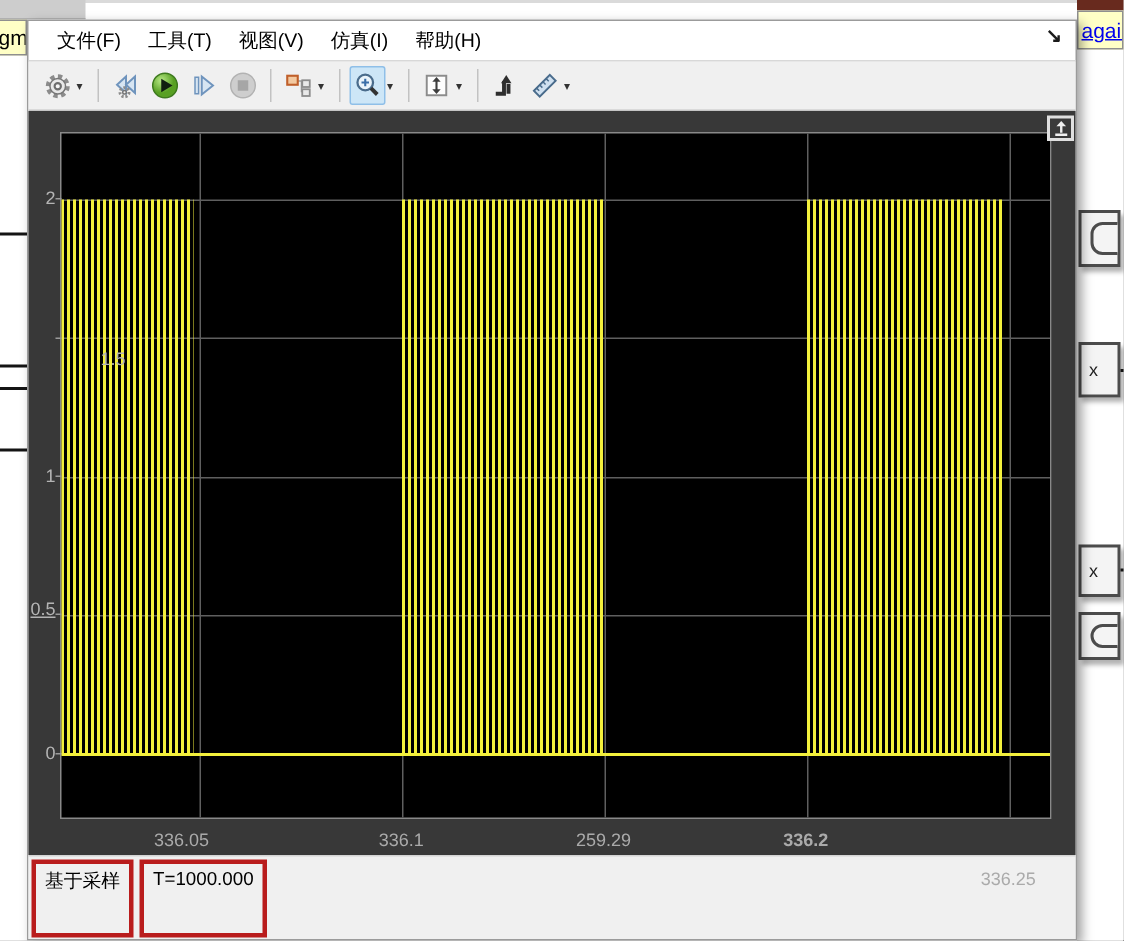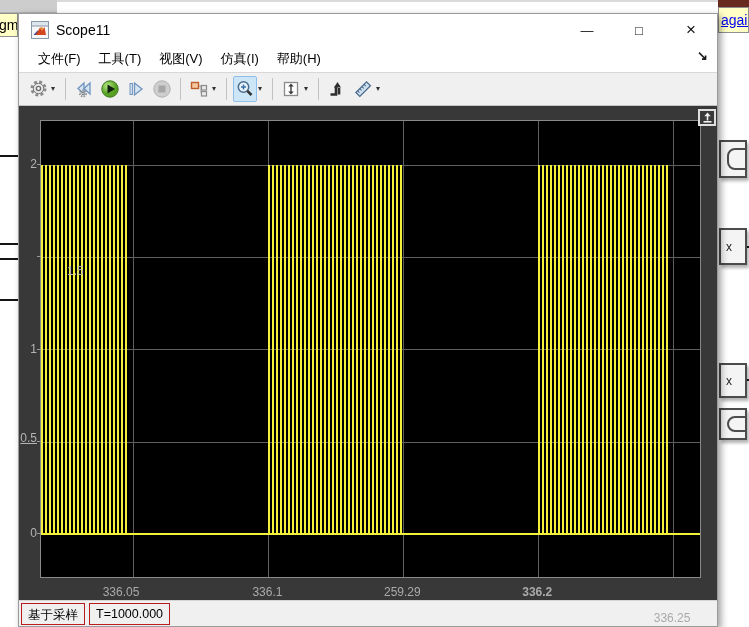--- a/index.html
+++ b/index.html
@@ -61,21 +61,21 @@
   .ytick-mark { position:absolute; width:4px; height:1px; left:18px; background:#9a9a9a; }
   .xtick-label { position:absolute; width:64px; text-align:center; font-size:12px; color:#aaaaaa; }
   .pan-up-btn { position:absolute; left:679px; top:3px; width:18px; height:17px;
                 background:#3a3a3a; border:2px solid #e0e0e0; display:flex;
                 align-items:center; justify-content:center; }
 
   
   .statusbar { flex:1; background:#f0f0f0; border-top:1px solid #d4d4d4;
                display:flex; align-items:stretch; font-size:12.5px; color:#000; }
   .status-left { flex:1; padding:4px 0 0 5px; }
-  .status-panel { border:1px solid #b91c1c; margin:2px 2px 1px 2px; padding:3px 6px 0 6px;
+  .status-panel { border:3px solid #b91c1c; margin:2px 2px 1px 2px; padding:3px 6px 0 6px;
                   white-space:nowrap; }
 </style>
 </head>
 <body>
 
 <div id="backdrop">
   <div class="abs top-line"></div>
   <div class="abs gray-strip"></div>
   <div class="abs maroon-strip"></div>
 
@@ -102,35 +102,20 @@
     <span class="xlab">x</span>
   </div>
   <div class="abs stub" style="top:379px"></div>
   <div class="abs blk" style="top:408px; height:32px;">
     <div class="inner-round"></div>
   </div>
 </div>
 
 <div id="scope-window">
 
-  <div class="titlebar">
-    <svg width="18" height="18" viewBox="0 0 18 18">
-      <rect x="0.5" y="0.5" width="17" height="17" fill="#f5f7fa" stroke="#8a97a8"></rect>
-      <rect x="0.5" y="0.5" width="17" height="4.5" fill="#dde5ef" stroke="#8a97a8"></rect>
-      <polygon points="2.5,14 6.5,9.5 8.5,11.5 5.5,14" fill="#3b4b9b"></polygon>
-      <polygon points="4.5,14 9,6.5 11,9.5 13.5,6 15,14" fill="#d2451f"></polygon>
-      <polygon points="9,6.5 11,9.5 12.5,7.8 11.2,6.2" fill="#e98a23"></polygon>
-    </svg>
-    <span class="title-text">Scope11</span>
-    <div class="win-controls">
-      <div class="win-btn">—</div>
-      <div class="win-btn">□</div>
-      <div class="win-btn close">×</div>
-    </div>
-  </div>
 
   <div class="menubar">
     <span class="menu-item">文件(F)</span>
     <span class="menu-item">工具(T)</span>
     <span class="menu-item">视图(V)</span>
     <span class="menu-item">仿真(I)</span>
     <span class="menu-item">帮助(H)</span>
     <span class="dock-arrow">↘</span>
   </div>
 

